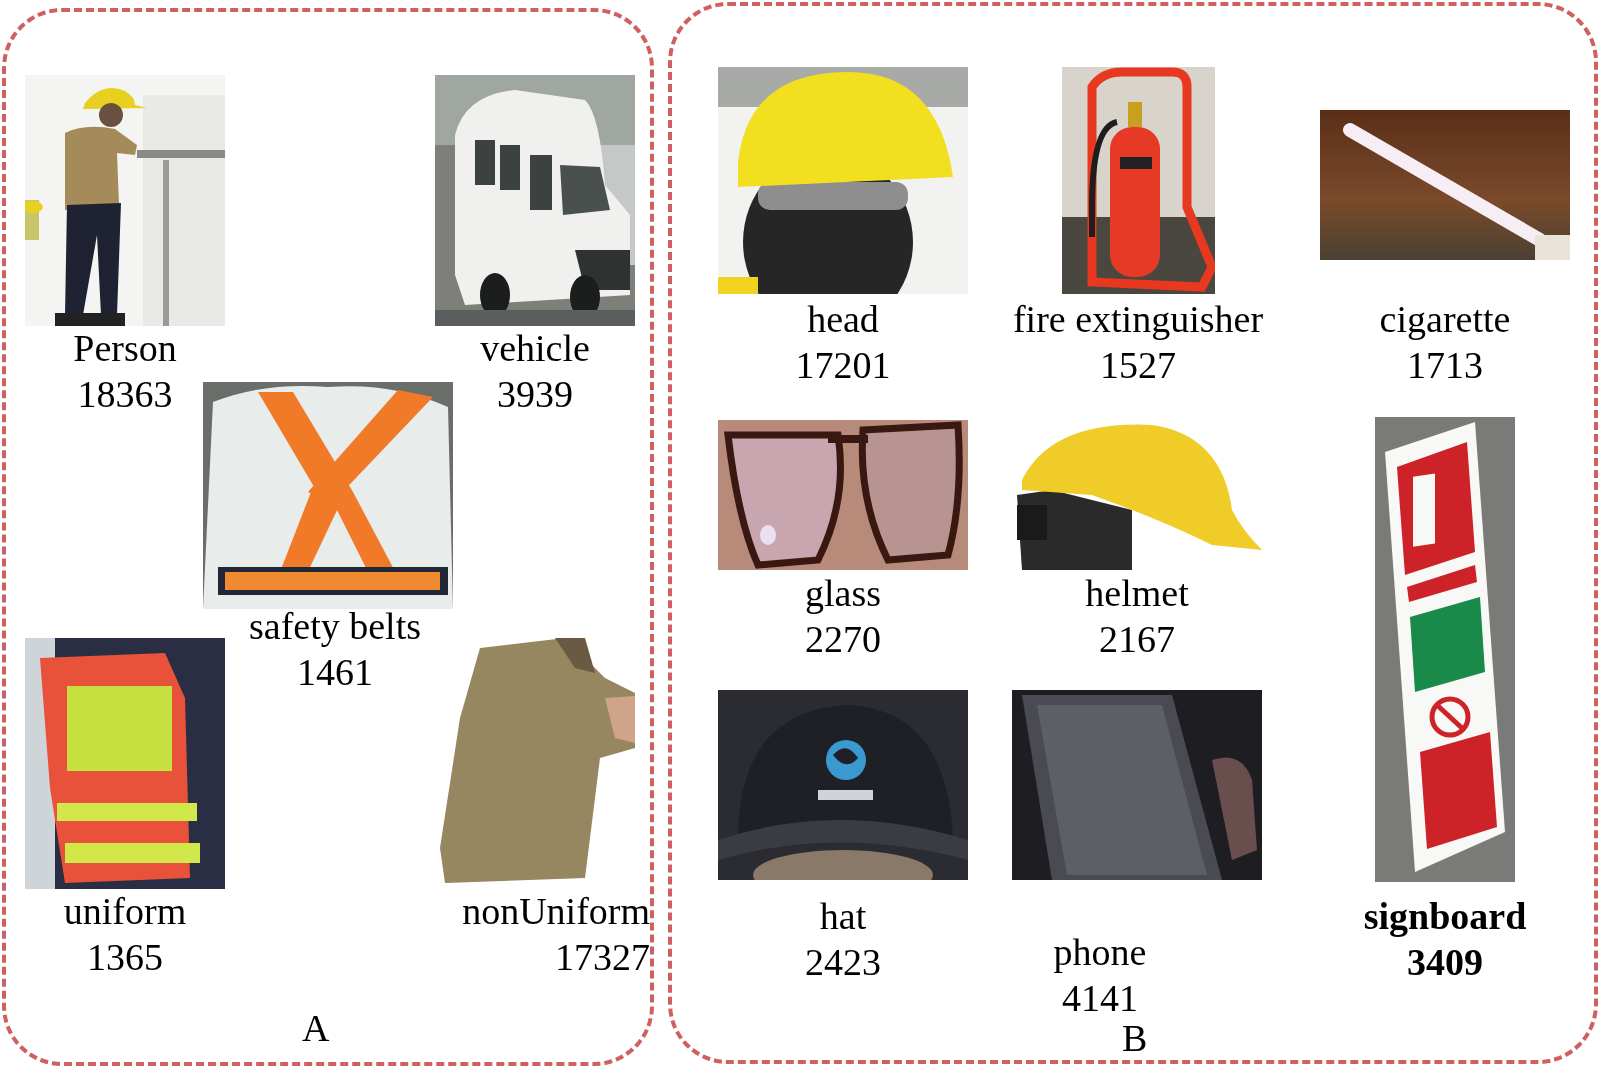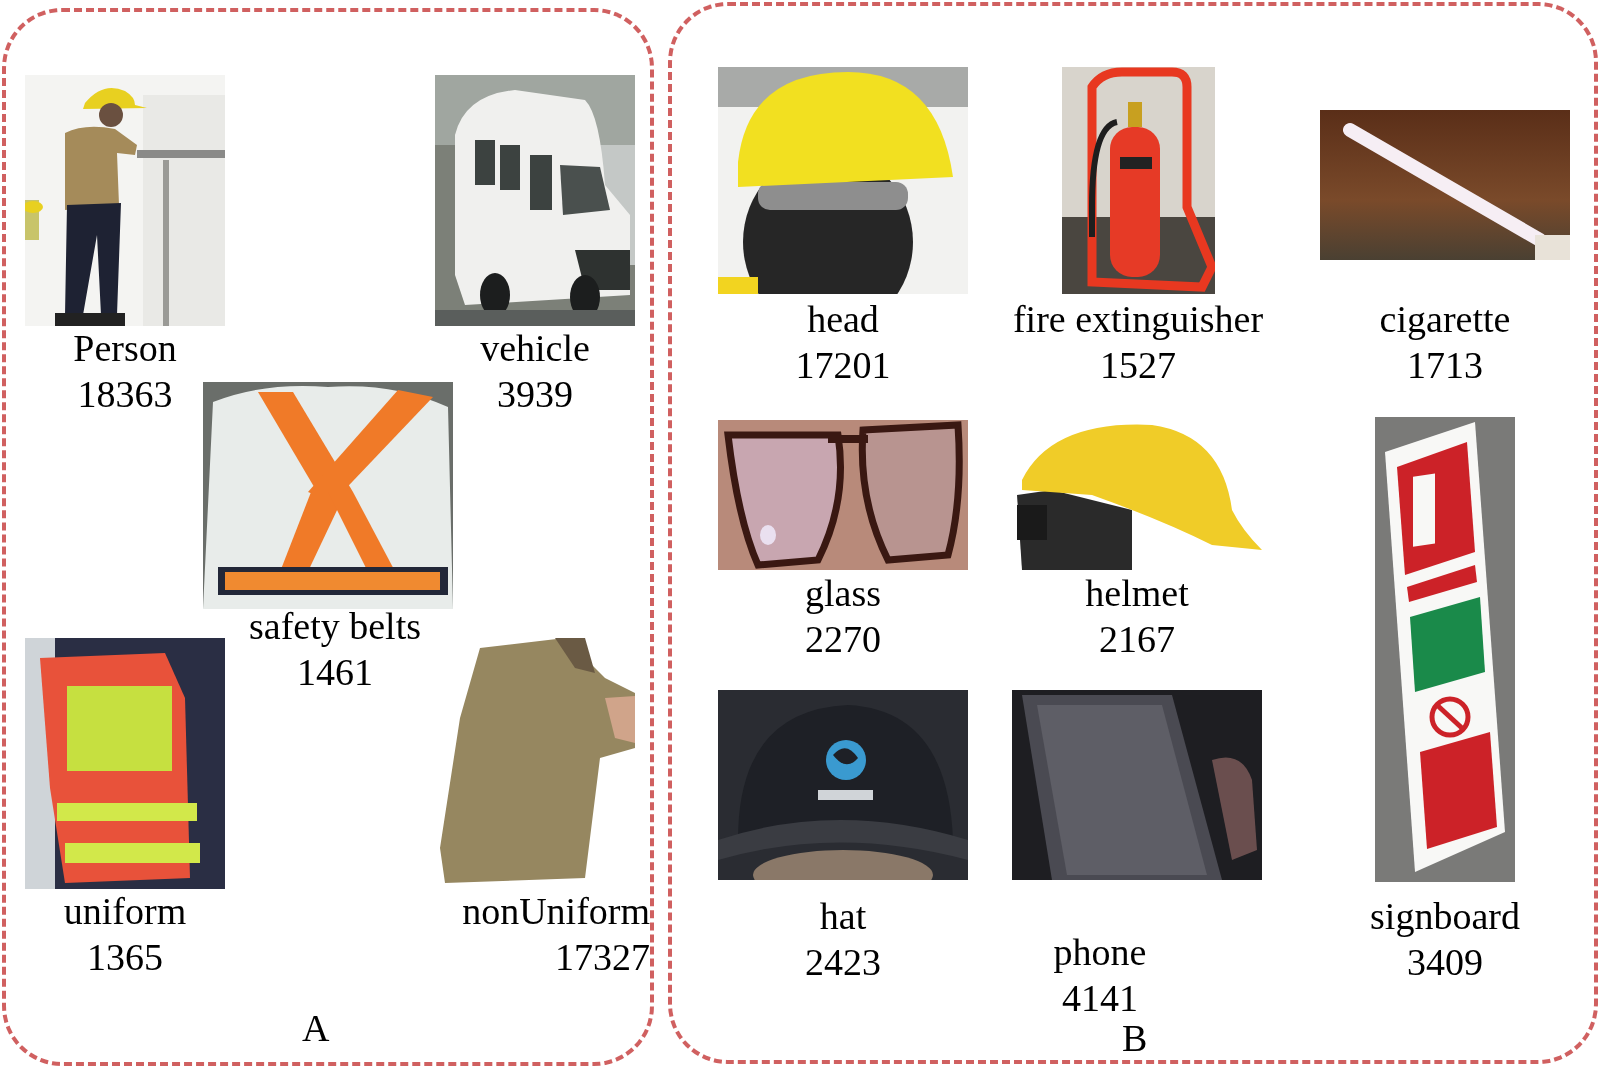--- a/index.html
+++ b/index.html
@@ -191,21 +191,21 @@
     <path d="M10 35 L100 5 L130 415 L40 455 Z" fill="#f8f8f6"></path>
     <path d="M22 50 L92 25 L100 135 L30 158 Z" fill="#cc2228"></path>
     <rect x="38" y="65" width="22" height="70" fill="#f8f8f6" transform="skewY(-8)"></rect>
     <path d="M32 170 L100 148 L102 165 L34 185 Z" fill="#cc2228"></path>
     <path d="M35 200 L105 180 L110 255 L40 275 Z" fill="#1a8a4a"></path>
     <circle cx="75" cy="300" r="18" fill="none" stroke="#cc2228" stroke-width="5"></circle>
     <line x1="62" y1="288" x2="88" y2="312" stroke="#cc2228" stroke-width="5"></line>
     <path d="M45 335 L115 315 L122 410 L52 432 Z" fill="#cc2228"></path>
   </svg>
 </div>
-<div class="cap" style="left:1320px;top:893px;width:250px;">
+<div class="cap" style="left:1320px;top:893px;width:250px;font-weight:bold;">
   <span>signboard</span>
   <span>3409</span>
 </div>
 
 <div class="thumb" style="left:718px;top:690px;width:250px;height:190px;">
   <svg viewBox="0 0 250 190" preserveAspectRatio="none">
     <rect width="250" height="190" fill="#2a2c32"></rect>
     <path d="M20 150 Q20 20 130 15 Q230 20 235 150 Z" fill="#1e2026"></path>
     <path d="M0 150 Q120 110 250 150 L250 170 Q120 135 0 170 Z" fill="#3a3c42"></path>
     <ellipse cx="125" cy="185" rx="90" ry="25" fill="#8a7868"></ellipse>

